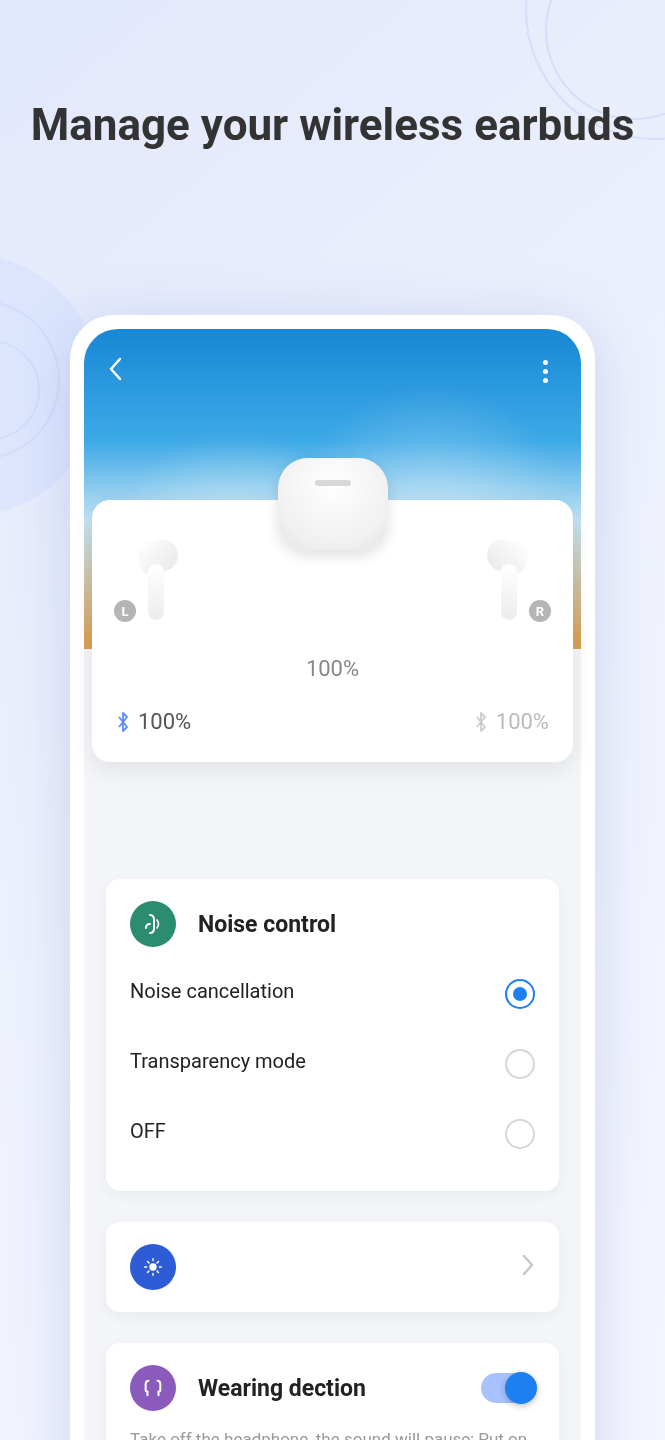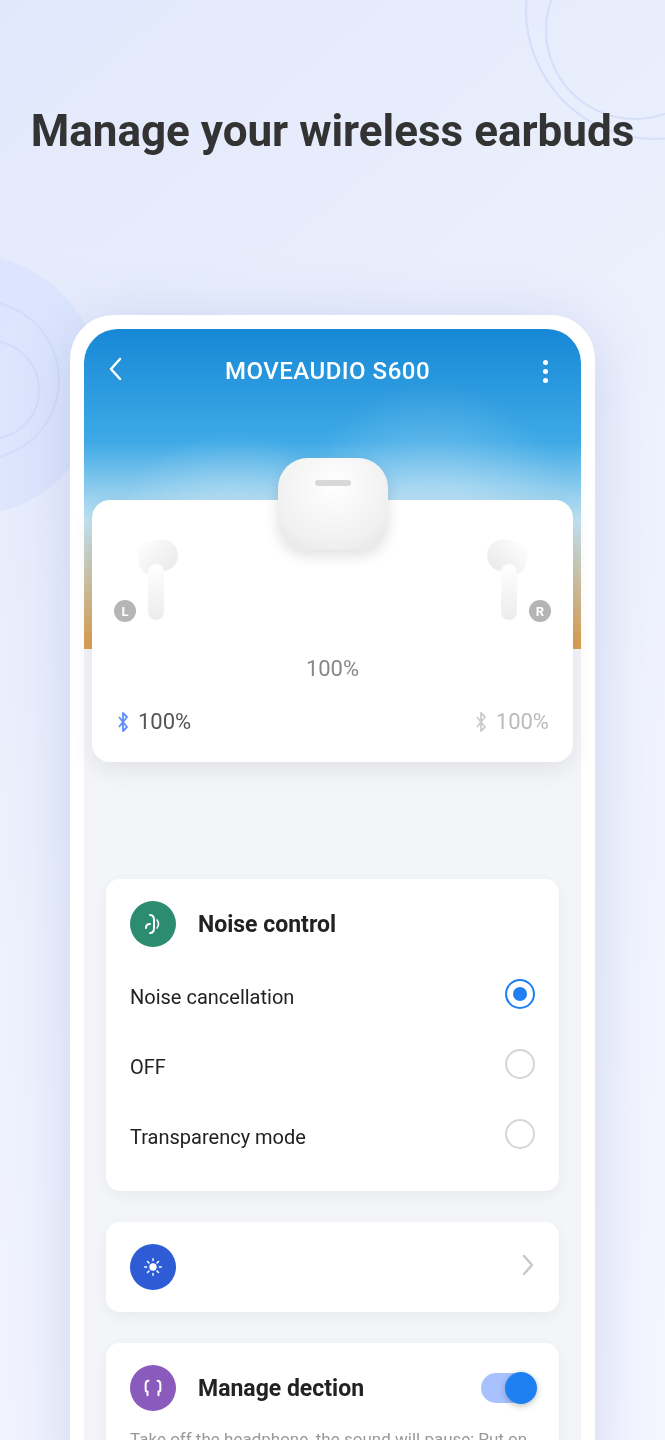--- a/index.html
+++ b/index.html
@@ -18,21 +18,21 @@
     border: 2px solid rgba(180,195,240,0.35);
   }
   .circ.tl1 { top: -120px; right: -120px; width: 260px; height: 260px; }
   .circ.tl2 { top: -60px;  right: -60px;  width: 180px; height: 180px; }
   .circ.bl1 { top: 255px;  left: -160px;  width: 260px; height: 260px; background: rgba(200,215,255,0.3); border:none;}
   .circ.bl2 { top: 300px;  left: -100px;  width: 160px; height: 160px; border-color: rgba(180,195,240,0.25);}
   .circ.bl3 { top: 340px;  left: -60px;   width: 100px; height: 100px; border-color: rgba(180,195,240,0.25);}
 
   .promo-title {
     position: absolute;
-    top: 101px; left: 0; right: 0;
+    top: 95px; left: 0; right: 0;
     text-align: center;
     font-size: 44px;
     font-weight: 700;
     color: #333;
     line-height: 1.4;
     padding: 0 30px;
   }
 
   .phone {
     position: absolute;
@@ -198,21 +198,21 @@
     display:flex; align-items:center; justify-content:center;
     flex-shrink:0;
     color:#fff;
   }
   .ic-green { background:#2c8c6f; }
   .ic-blue  { background:#2e5cd6; }
   .ic-purple{ background:#8a5bbd; }
 
   .opts { margin-top: 12px; }
   .opt {
-    display:flex; align-items:flex-end; justify-content:space-between;
+    display:flex; align-items:flex-start; justify-content:space-between;
     padding: 20px 0;
     font-size: 20px;
     color:#222;
   }
   .radio {
     width: 30px; height: 30px;
     border-radius: 50%;
     border: 2px solid #d6d6d6;
     display:flex; align-items:center; justify-content:center;
     flex-shrink:0;
@@ -259,21 +259,20 @@
 <div class="phone">
   <div class="phone-inner">
 
     <div class="hero">
       <div class="appbar">
         <div class="back">
           <svg viewBox="0 0 14 24">
               <path d="M12 2 L3 12 L12 22" stroke="#fff" stroke-width="2.5" fill="none" stroke-linecap="round" stroke-linejoin="round"></path>
             </svg>
         </div>
-        <div class="title">MOVEAUDIO S600</div>
         <div class="more">
           <span></span>
           <span></span>
           <span></span>
         </div>
       </div>
     </div>
 
     <div class="status-card">
       <div class="case-img"></div>
@@ -325,25 +324,25 @@
               </svg>
           </div>
           <div class="card-title">Noise control</div>
         </div>
         <div class="opts">
           <div class="opt">
             <span>Noise cancellation</span>
             <span class="radio on"></span>
           </div>
           <div class="opt">
+            <span>Transparency mode</span>
+            <span class="radio"></span>
+          </div>
+          <div class="opt">
             <span>OFF</span>
-            <span class="radio"></span>
-          </div>
-          <div class="opt">
-            <span>Transparency mode</span>
             <span class="radio"></span>
           </div>
         </div>
       </div>
 
       <div class="card">
         <div class="card-head with-chevron">
           <div class="round-ic ic-blue">
             <svg width="22" height="22" viewBox="0 0 24 24">
                 <circle cx="12" cy="12" r="4" fill="#fff"></circle>
@@ -359,21 +358,21 @@
       </div>
 
       <div class="card">
         <div class="card-head with-chevron">
           <div class="round-ic ic-purple">
             <svg width="22" height="22" viewBox="0 0 24 24">
                 <path d="M7 4 Q4 4 4 8 L4 14 Q4 16 6 16 L6 20" stroke="#fff" stroke-width="2.2" fill="none" stroke-linecap="round"></path>
                 <path d="M17 4 Q20 4 20 8 L20 14 Q20 16 18 16 L18 20" stroke="#fff" stroke-width="2.2" fill="none" stroke-linecap="round"></path>
               </svg>
           </div>
-          <div class="card-title">Manage dection</div>
+          <div class="card-title">Wearing dection</div>
           <div class="toggle" style="margin-left:auto;"></div>
         </div>
         <div class="desc">Take off the headphone, the sound will pause; Put on the headphone, it will continue to play.</div>
       </div>
 
     </div>
 
   </div>
 </div>
 

